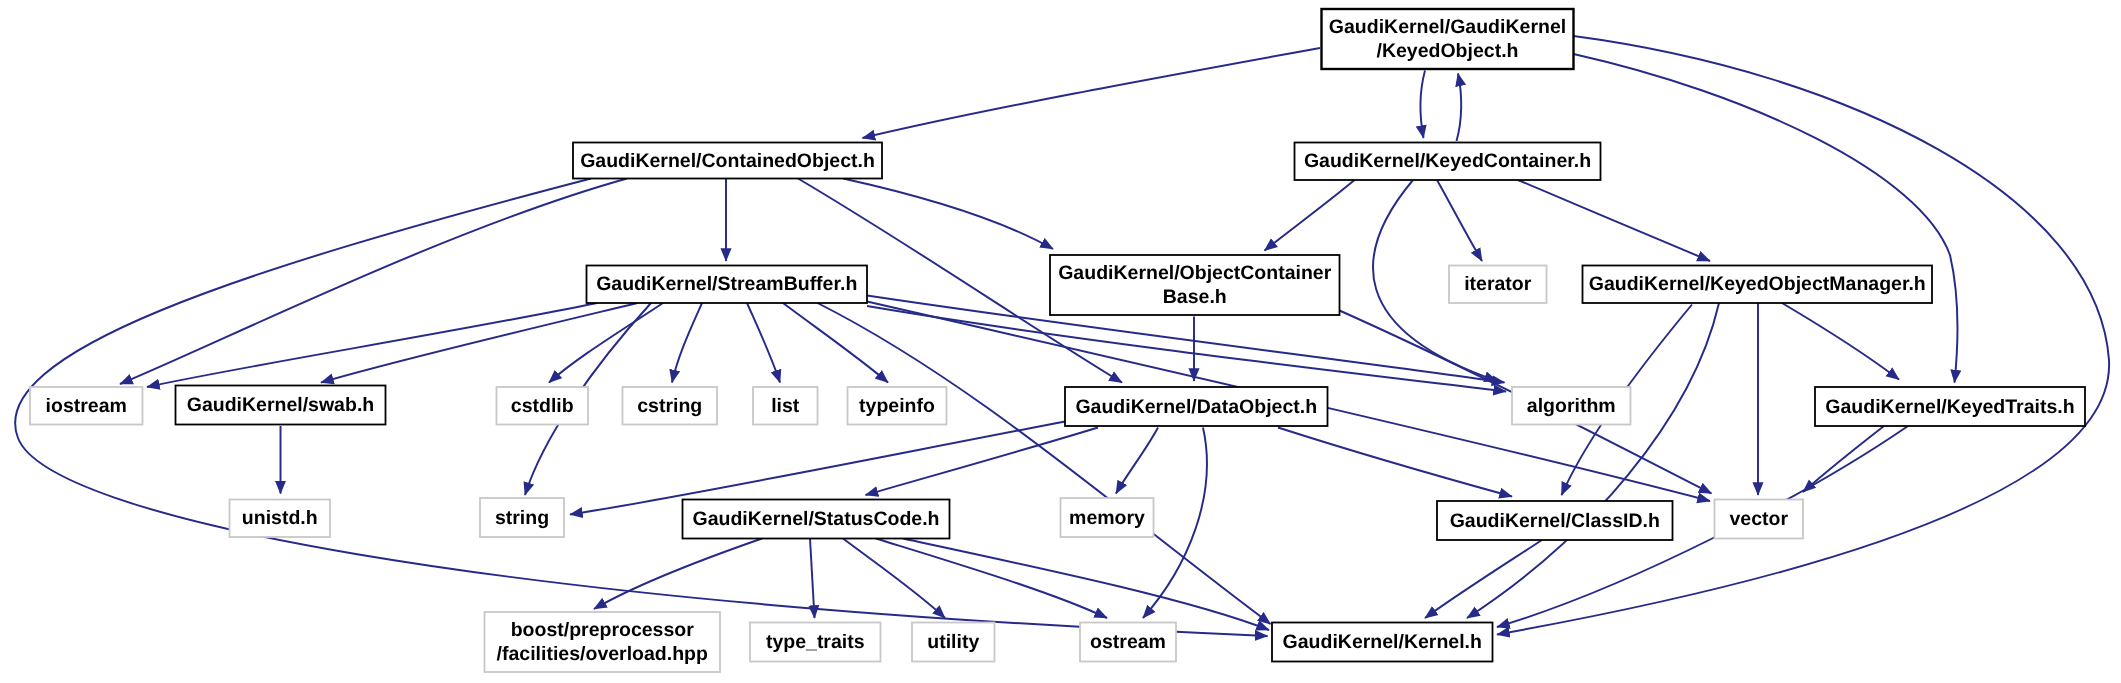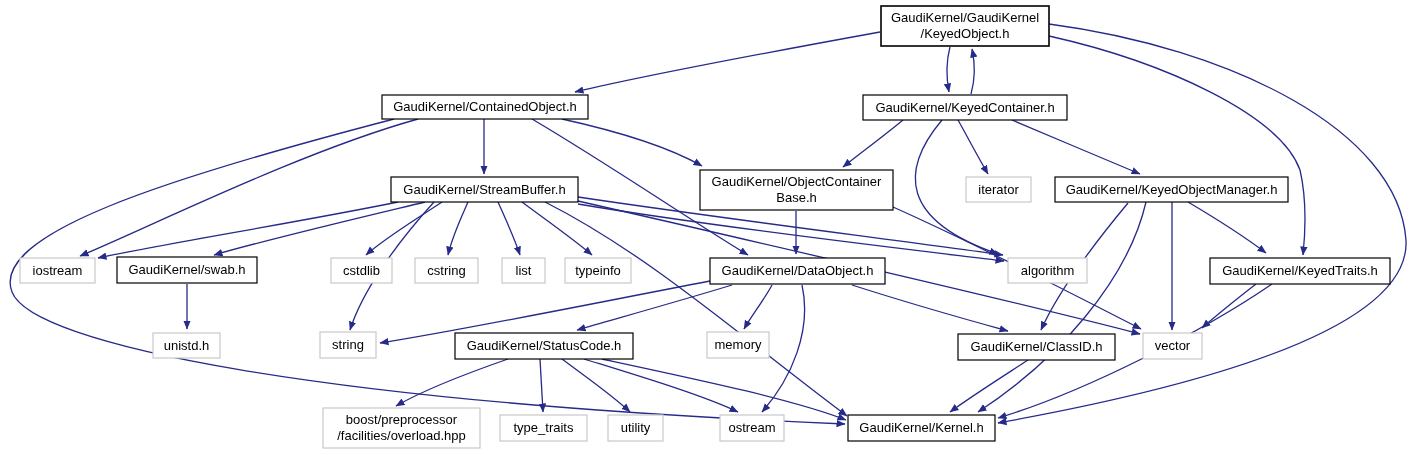--- a/index.html
+++ b/index.html
@@ -1,18 +1,18 @@
 <!DOCTYPE html>
 <html><head>
 <meta charset="utf-8">
 <style>
   html,body{margin:0;padding:0;background:#ffffff;}
   body{width:1414px;height:455px;overflow:hidden;
        font-family:"Liberation Sans",sans-serif;}
-  #graph-wrap{position:relative;width:1414px;height:455px;background:#fff;}
+  #graph-wrap{position:relative;width:1414px;height:455px;background:#fff;font-weight:bold;}
   svg{display:block;}
   .node-rect{fill:#ffffff;stroke-width:1.2px;}
   .node-rect.main{stroke-width:1.6px;}
   .node-label{font-family:"Liberation Sans",sans-serif;font-size:13px;fill:#000;}
   .edge{fill:none;stroke-width:1.3px;}
 </style>
 </head>
 <body>
 
 <div id="graph-wrap">

